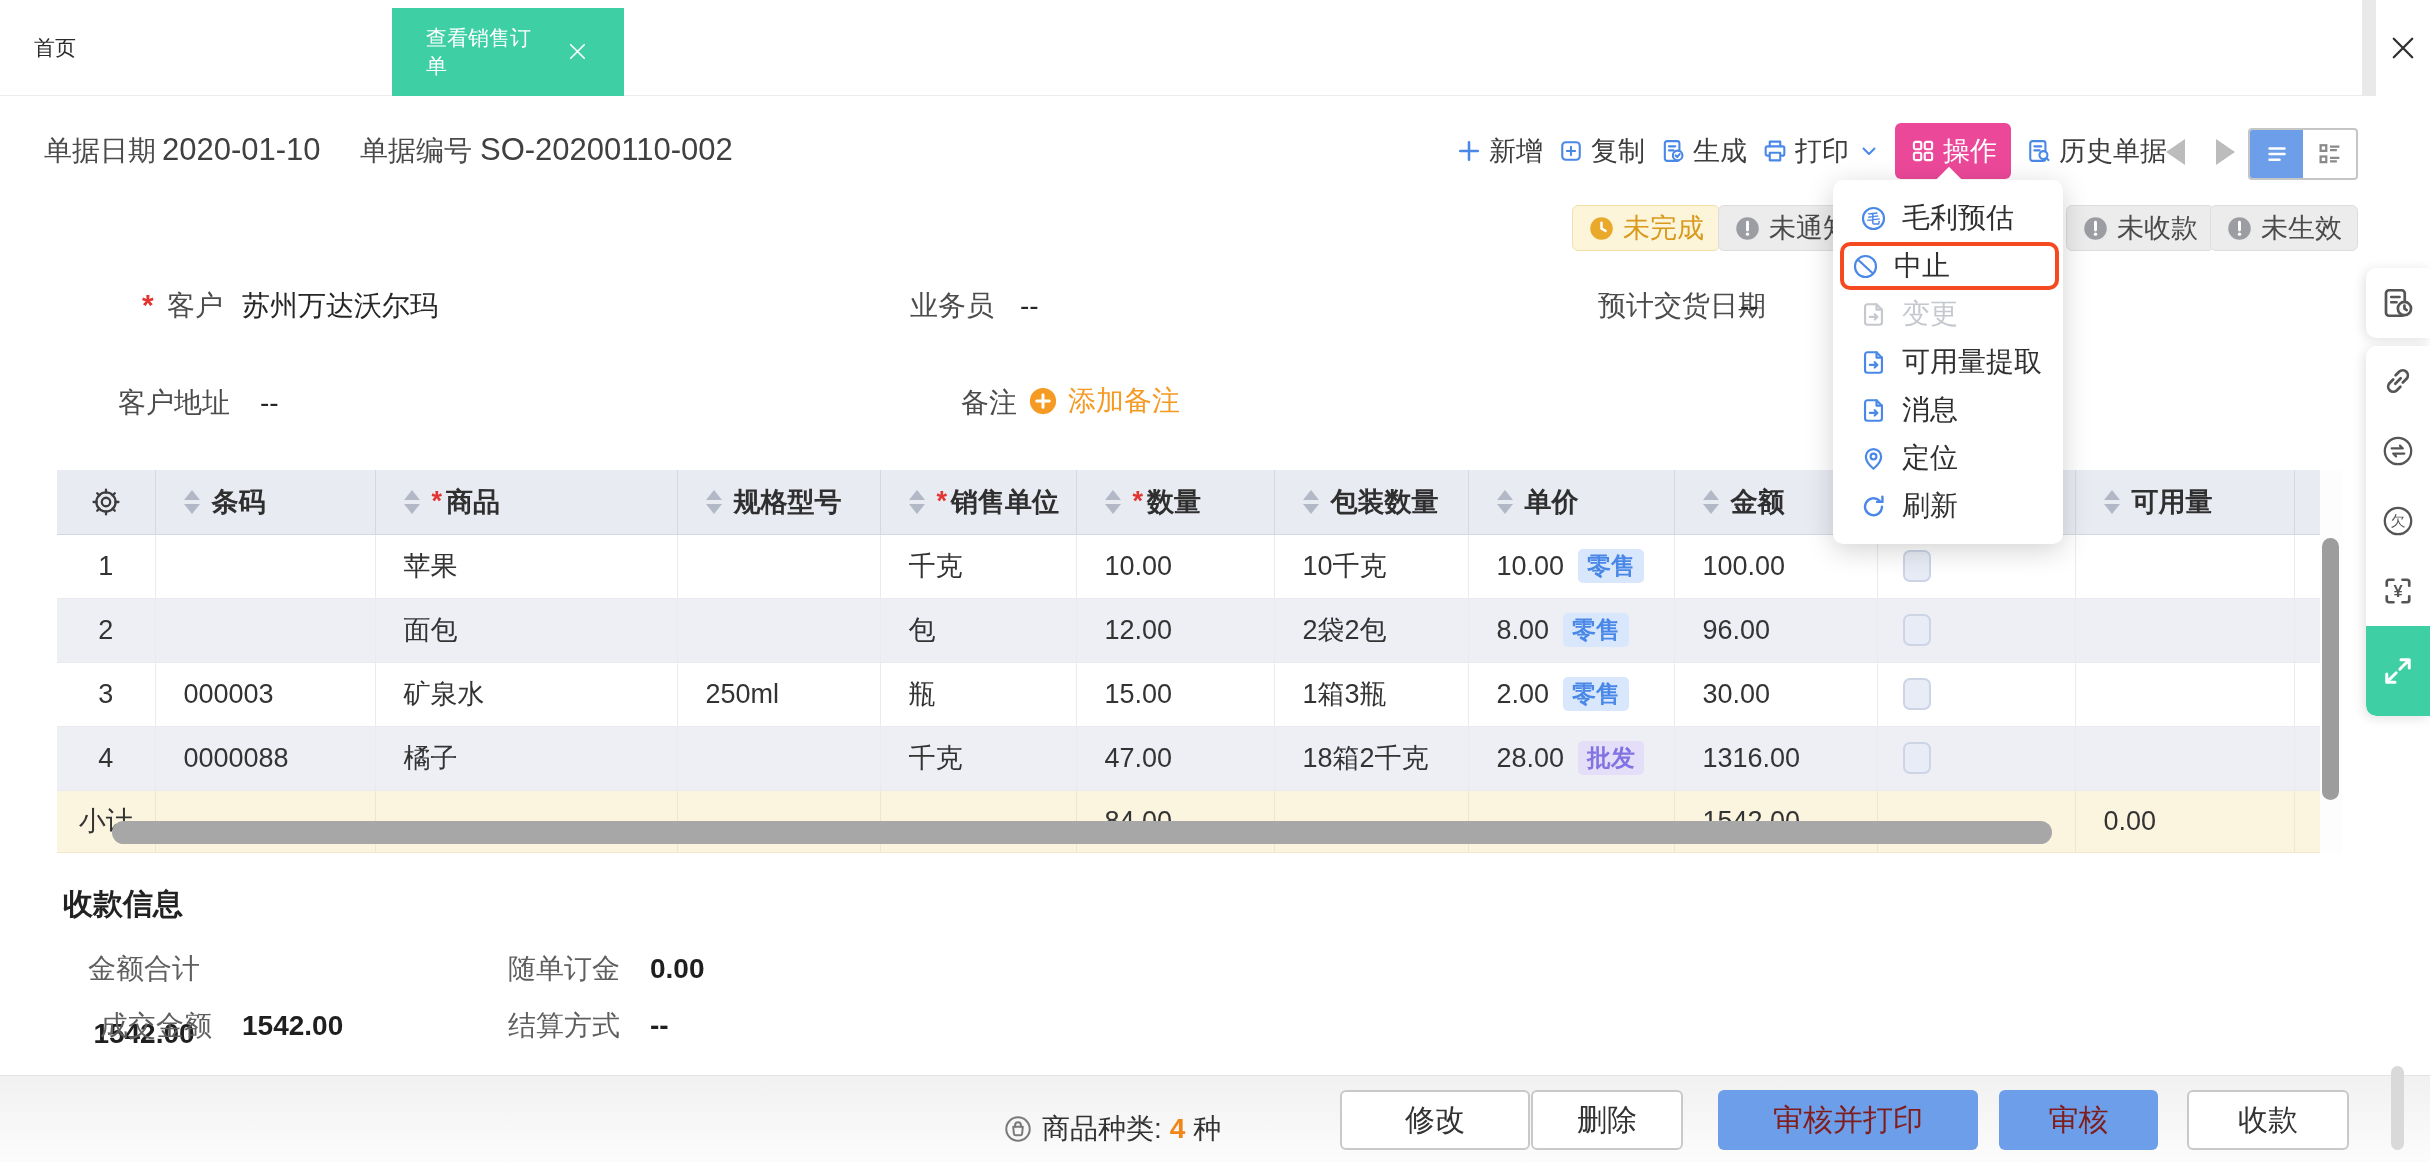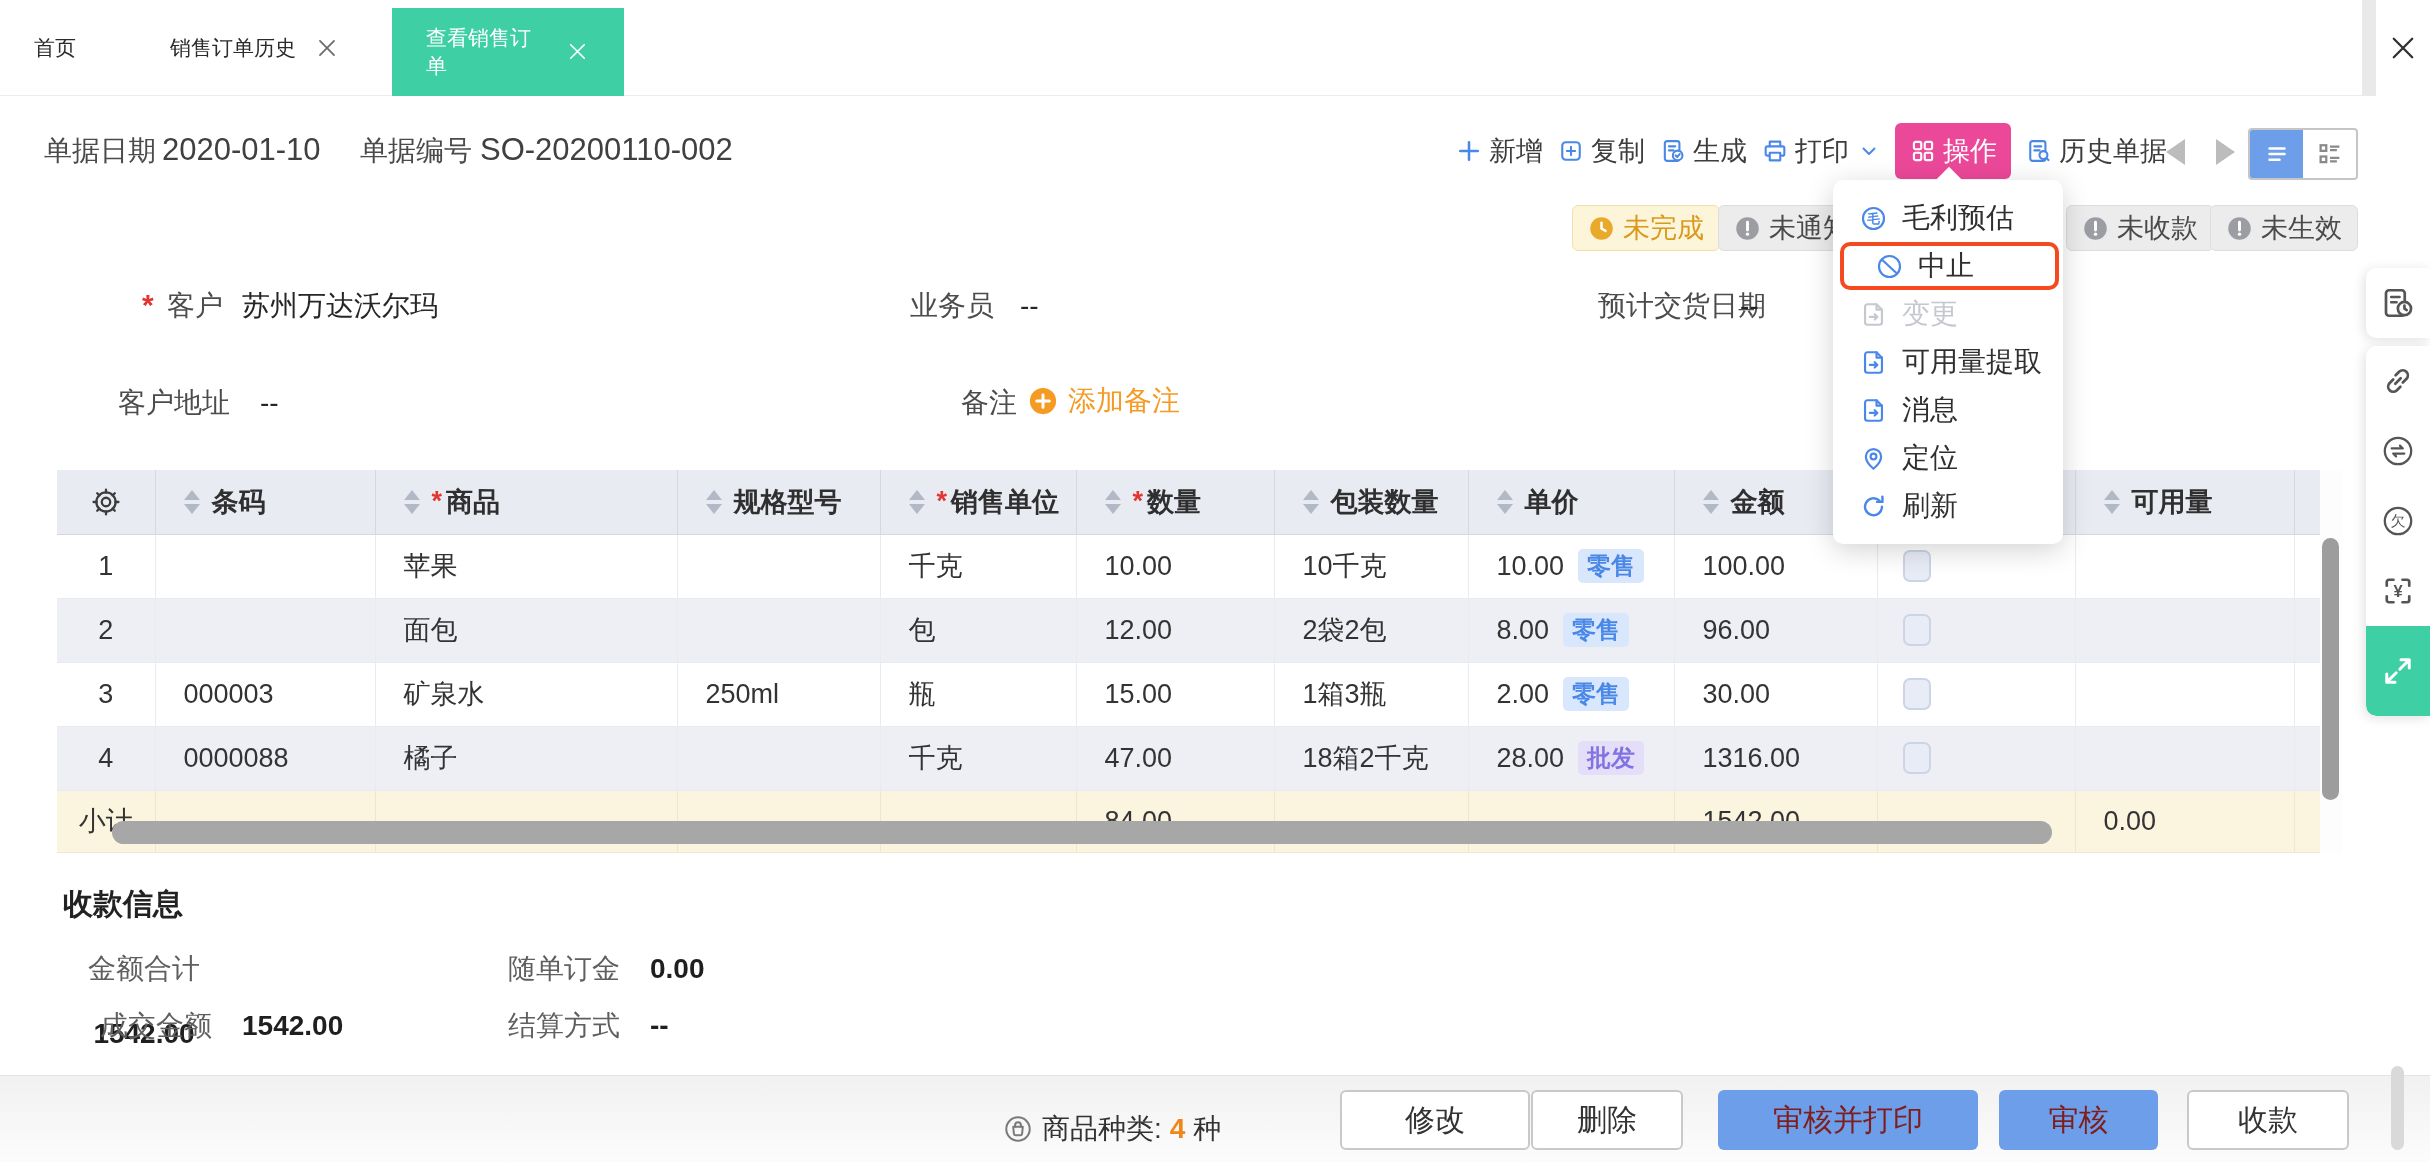--- a/index.html
+++ b/index.html
@@ -44,21 +44,21 @@
   .badge-default { background:#ececec; border:1px solid #dddddd; color:#4a4a4a; }
 
   
   .menu { position:absolute; left:1833px; top:180px; width:230px; padding:14px 0; background:#fff; border-radius:10px; box-shadow:0 6px 28px rgba(0,0,0,.18); z-index:40; }
   .menu::before { content:""; position:absolute; top:-9px; left:106px; width:20px; height:20px; background:#fff; transform:rotate(45deg); }
   .menu-item { height:48px; display:flex; align-items:center; gap:14px; padding-left:26px; font-size:28px; color:#2f2f2f; }
   .menu-item .icon, .menu-item .icon svg { width:29px; height:29px; }
   .menu-item .icon { color:#4a88e8; }
   .menu-item.disabled { color:#c5c8ce; }
   .menu-item.disabled .icon { color:#c5c8ce; }
-  .menu-item.hl { border:4px solid #f5491f; border-radius:10px; margin:0 4px 0 7px; padding-left:31px; }
+  .menu-item.hl { border:4px solid #f5491f; border-radius:10px; margin:0 4px 0 7px; padding-left:7px; }
 
   
   .f-label { position:absolute; font-size:28px; color:#4c4c4c; line-height:34px; }
   .f-value { position:absolute; font-size:28px; color:#262626; line-height:34px; }
   .req-star { position:absolute; font-size:30px; color:#e3342f; font-weight:bold; }
   .add-remark { position:absolute; left:1028px; top:382px; display:flex; align-items:center; gap:10px; color:#f59a23; font-size:28px; }
   .add-remark .icon, .add-remark .icon svg { width:30px; height:30px; }
 
   
   .tbl-wrap { position:absolute; left:57px; top:470px; z-index:1; }
@@ -116,28 +116,20 @@
   svg text { font-family:"Liberation Sans","DejaVu Sans",sans-serif; }
 </style>
 </head>
 <body>
 
 <div id="root">
 
   <div class="tabbar">
     <div class="tab" style="left:34px;">
       <span>首页</span>
-    </div>
-    <div class="tab" style="left:170px;">
-      <span>销售订单历史</span>
-      <span class="tclose">
-          <svg viewBox="0 0 24 24" fill="none" stroke="currentColor" stroke-width="1.6" stroke-linecap="round" stroke-linejoin="round">
-            <path d="M5.5 5.5l13 13M18.5 5.5l-13 13"></path>
-          </svg>
-        </span>
     </div>
     <div class="tab tab-active" style="left:392px; width:232px;justify-content:space-between;">
       <span>查看销售订单</span>
       <span class="tclose">
           <svg viewBox="0 0 24 24" fill="none" stroke="currentColor" stroke-width="1.6" stroke-linecap="round" stroke-linejoin="round">
             <path d="M5.5 5.5l13 13M18.5 5.5l-13 13"></path>
           </svg>
         </span>
     </div>
     <div class="close-strip"></div>

